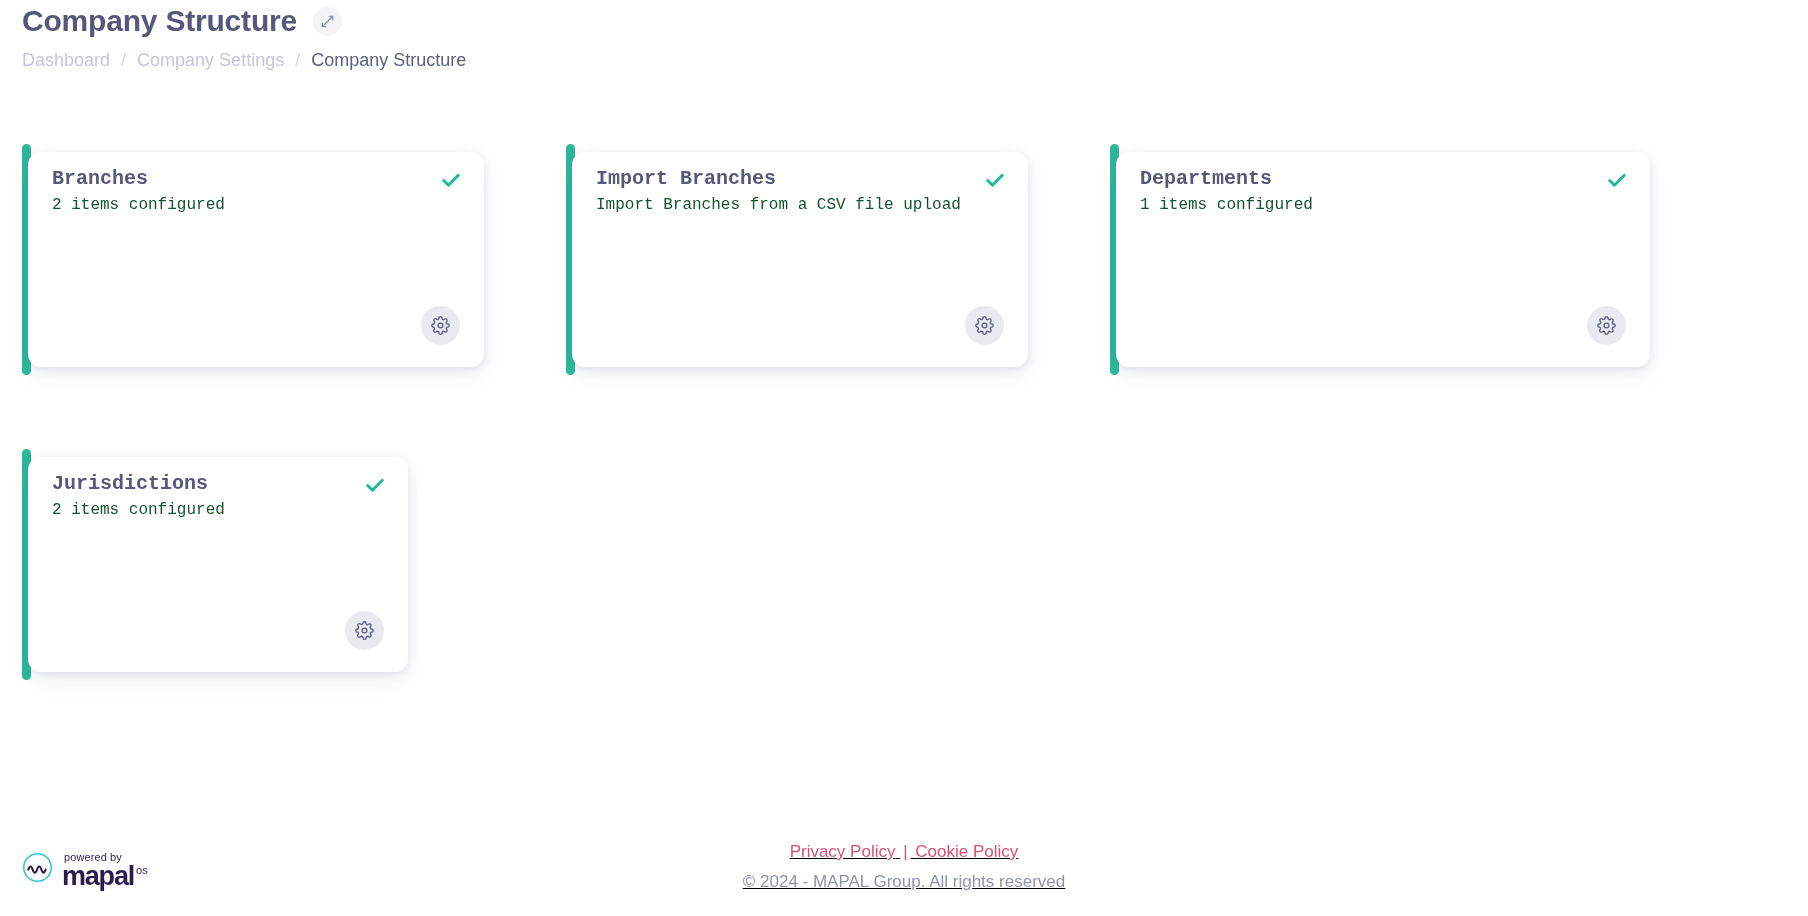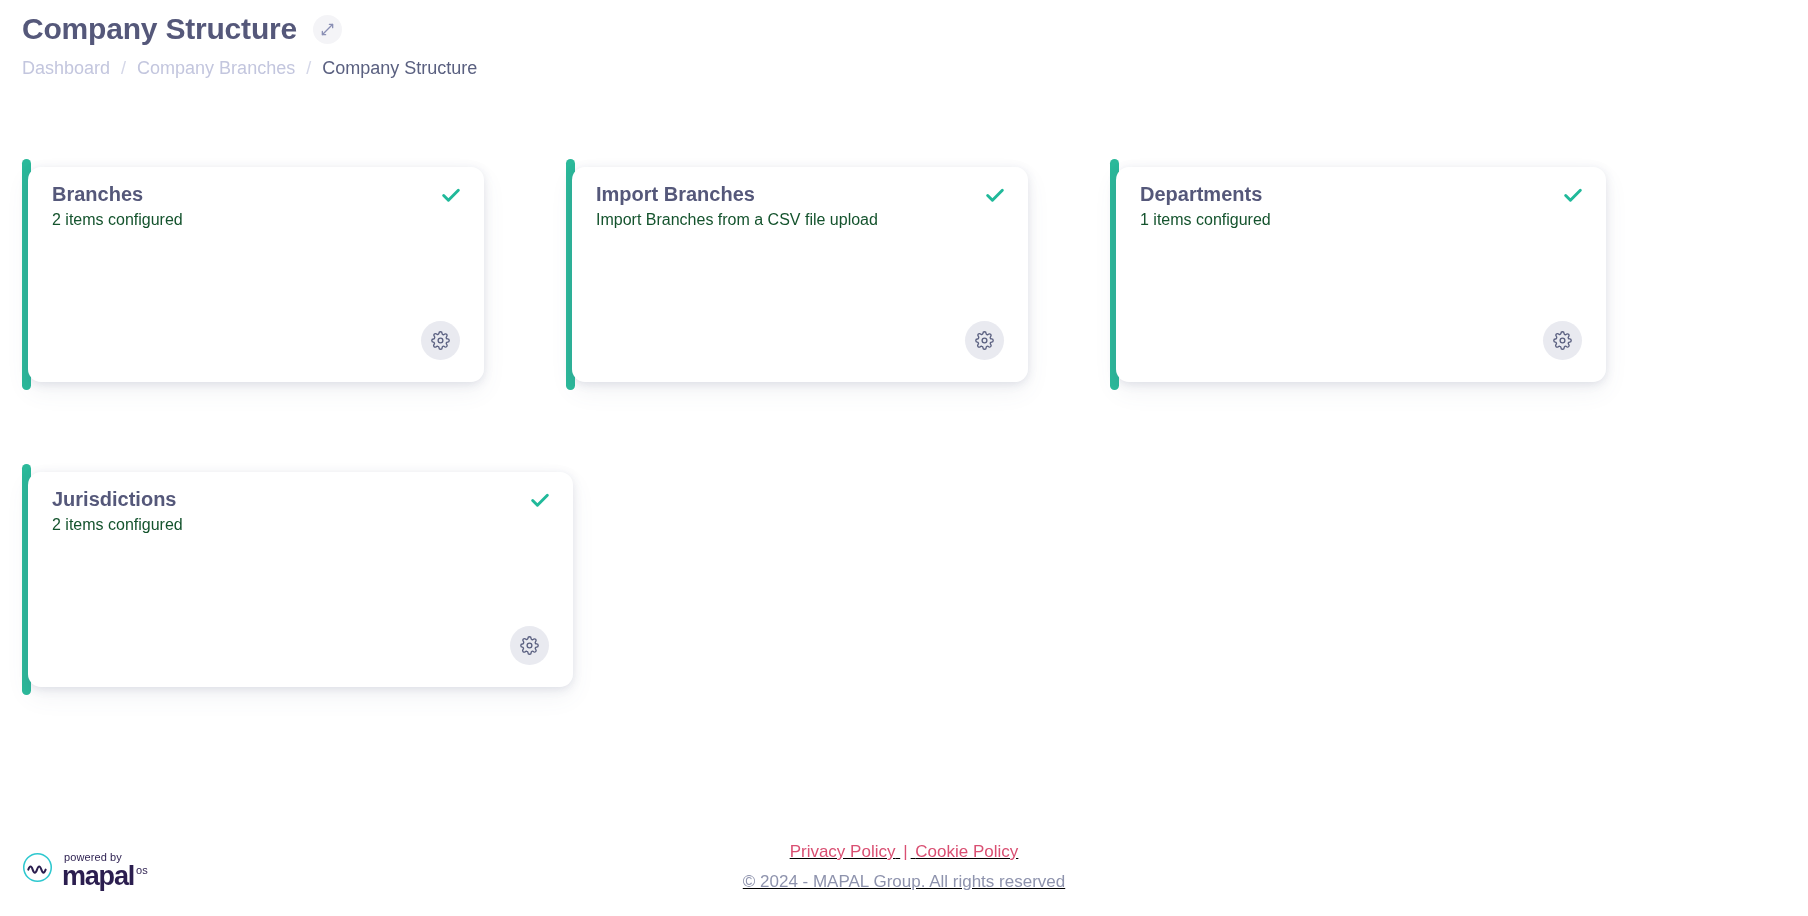--- a/index.html
+++ b/index.html
@@ -16,21 +16,21 @@
     position: relative;
     width: 1808px;
     height: 916px;
     background: #ffffff;
   }
 
   
   .header {
     position: absolute;
     left: 22px;
-    top: 8px;
+    top: 0;
     width: 1200px;
   }
 
   .title-row {
     display: flex;
     align-items: center;
     gap: 16px;
     height: 42px;
   }
 
@@ -84,21 +84,22 @@
   }
 
   .card-row {
     position: relative;
     height: 305px;
   }
 
   .card {
     position: absolute;
     height: 215px;
-    top: 15px;
+    top: 0;
+    font-family: Liberation Mono, monospace;
   }
 
   
   .card-accent {
     position: absolute;
     left: 0;
     top: -8px;
     width: 9px;
     height: 231px;
     background: #2bb99a;
@@ -235,21 +236,21 @@
         <svg width="15" height="15" viewBox="0 0 16 16" fill="none" stroke="#8b90b5" stroke-width="1.4" stroke-linecap="round" stroke-linejoin="round">
           <path d="M10 2.5h3.5V6"></path>
           <path d="M6 13.5H2.5V10"></path>
           <path d="M13.3 2.7L2.7 13.3"></path>
         </svg>
       </div>
     </div>
     <div class="breadcrumb">
       <span class="crumb-link">Dashboard</span>
       <span class="crumb-sep">/</span>
-      <span class="crumb-link">Company Branches</span>
+      <span class="crumb-link">Company Settings</span>
       <span class="crumb-sep">/</span>
       <span class="crumb-current">Company Structure</span>
     </div>
   </div>
 
   <div class="cards">
 
     <div class="card-row">
 
       <div class="card" style="left:22px;width:462px;">
@@ -291,21 +292,21 @@
           </div>
           <div class="gear-btn">
             <svg width="19" height="19" viewBox="0 0 24 24" fill="none" stroke="#5a6080" stroke-width="1.7" stroke-linecap="round" stroke-linejoin="round">
               <circle cx="12" cy="12" r="3"></circle>
               <path d="M19.4 15a1.65 1.65 0 00.33 1.82l.06.06a2 2 0 11-2.83 2.83l-.06-.06a1.65 1.65 0 00-1.82-.33 1.65 1.65 0 00-1 1.51V21a2 2 0 11-4 0v-.09A1.65 1.65 0 008.6 19.4a1.65 1.65 0 00-1.82.33l-.06.06a2 2 0 11-2.83-2.83l.06-.06a1.65 1.65 0 00.33-1.82 1.65 1.65 0 00-1.51-1H3a2 2 0 110-4h.09A1.65 1.65 0 004.6 8.6a1.65 1.65 0 00-.33-1.82l-.06-.06a2 2 0 112.83-2.83l.06.06a1.65 1.65 0 001.82.33H9a1.65 1.65 0 001-1.51V3a2 2 0 114 0v.09a1.65 1.65 0 001 1.51 1.65 1.65 0 001.82-.33l.06-.06a2 2 0 112.83 2.83l-.06.06a1.65 1.65 0 00-.33 1.82V9a1.65 1.65 0 001.51 1H21a2 2 0 110 4h-.09a1.65 1.65 0 00-1.51 1z"></path>
             </svg>
           </div>
         </div>
       </div>
 
-      <div class="card" style="left:1110px;width:496px;">
+      <div class="card" style="left:1110px;width:540px;">
         <div class="card-accent"></div>
         <div class="card-body">
           <div class="card-head">
             <div>
               <div class="card-title">Departments</div>
               <div class="card-sub">1 items configured</div>
             </div>
             <span class="check-icon">
               <svg width="22" height="22" viewBox="0 0 24 24" fill="none" stroke="#20b99a" stroke-width="3.2" stroke-linecap="round" stroke-linejoin="round">
                 <path d="M4 12.5l5.2 5.2L20 6.8"></path>
@@ -318,21 +319,21 @@
               <path d="M19.4 15a1.65 1.65 0 00.33 1.82l.06.06a2 2 0 11-2.83 2.83l-.06-.06a1.65 1.65 0 00-1.82-.33 1.65 1.65 0 00-1 1.51V21a2 2 0 11-4 0v-.09A1.65 1.65 0 008.6 19.4a1.65 1.65 0 00-1.82.33l-.06.06a2 2 0 11-2.83-2.83l.06-.06a1.65 1.65 0 00.33-1.82 1.65 1.65 0 00-1.51-1H3a2 2 0 110-4h.09A1.65 1.65 0 004.6 8.6a1.65 1.65 0 00-.33-1.82l-.06-.06a2 2 0 112.83-2.83l.06.06a1.65 1.65 0 001.82.33H9a1.65 1.65 0 001-1.51V3a2 2 0 114 0v.09a1.65 1.65 0 001 1.51 1.65 1.65 0 001.82-.33l.06-.06a2 2 0 112.83 2.83l-.06.06a1.65 1.65 0 00-.33 1.82V9a1.65 1.65 0 001.51 1H21a2 2 0 110 4h-.09a1.65 1.65 0 00-1.51 1z"></path>
             </svg>
           </div>
         </div>
       </div>
 
     </div>
 
     <div class="card-row">
 
-      <div class="card" style="left:22px;width:551px;">
+      <div class="card" style="left:22px;width:386px;">
         <div class="card-accent"></div>
         <div class="card-body">
           <div class="card-head">
             <div>
               <div class="card-title">Jurisdictions</div>
               <div class="card-sub">2 items configured</div>
             </div>
             <span class="check-icon">
               <svg width="22" height="22" viewBox="0 0 24 24" fill="none" stroke="#20b99a" stroke-width="3.2" stroke-linecap="round" stroke-linejoin="round">
                 <path d="M4 12.5l5.2 5.2L20 6.8"></path>

